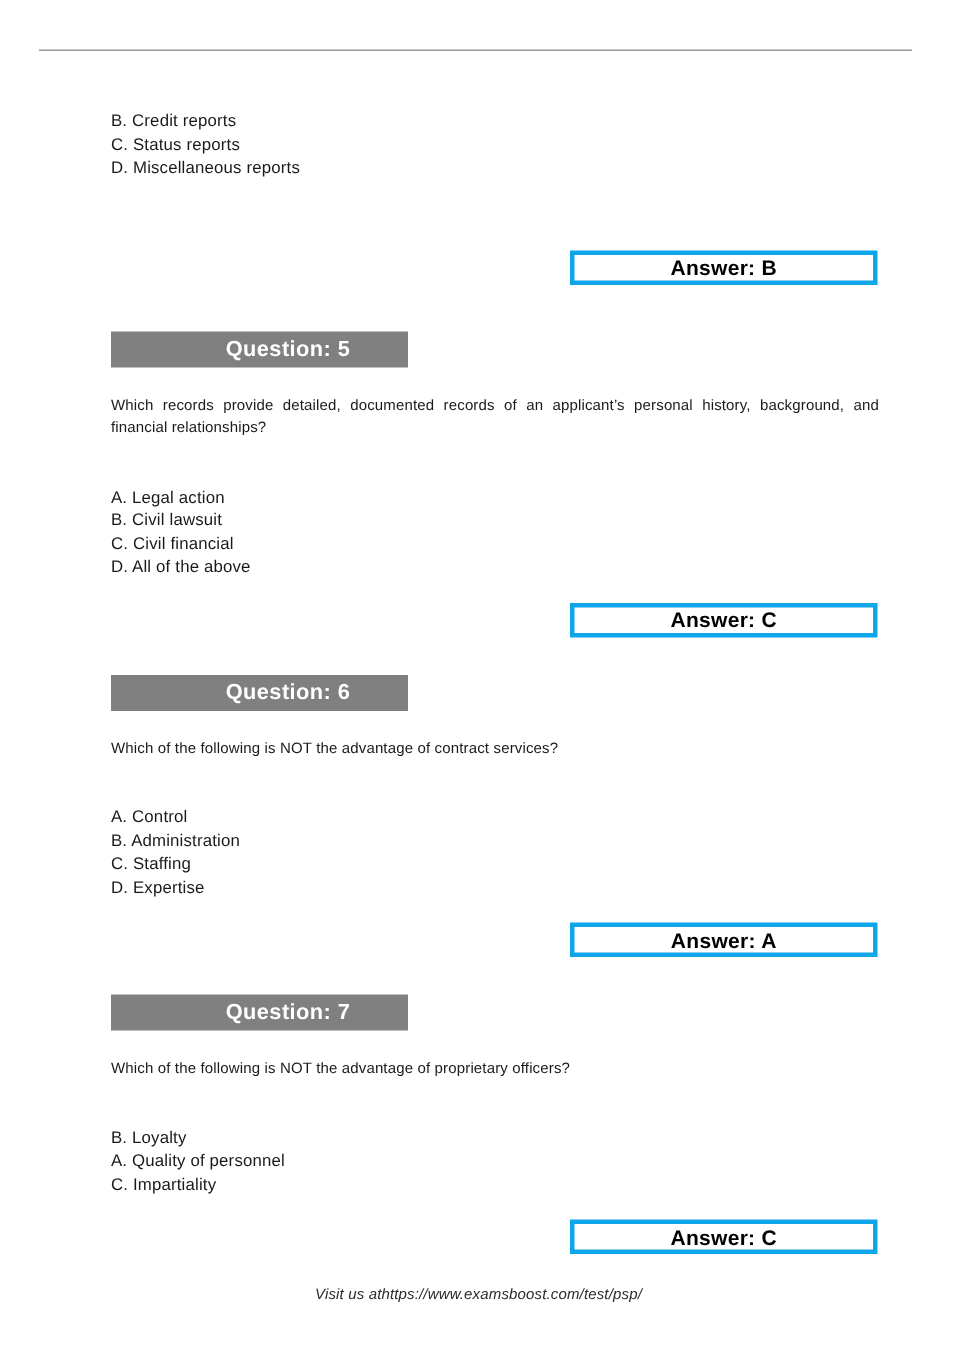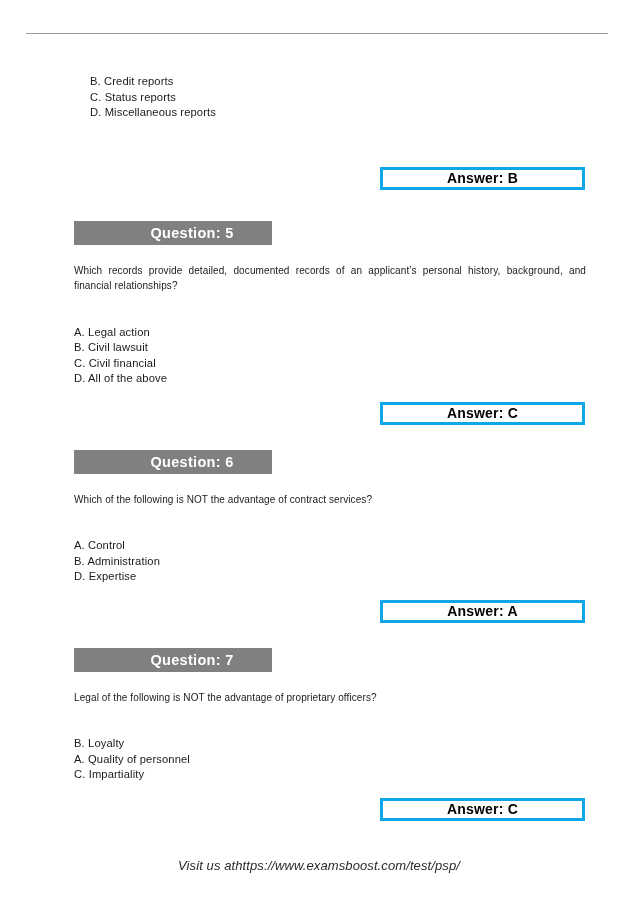--- a/index.html
+++ b/index.html
@@ -34,21 +34,21 @@
 
   .content {
     position: absolute;
     left: 74px;
     top: 74px;
     width: 512px;
   }
 
   
   .carryover {
-    margin: 0 0 0 16px;
+    margin: 0 0 0 0;
   }
   .opt {
     font-size: 11.2px;
     line-height: 15.5px;
     letter-spacing: 0.12px;
     white-space: nowrap;
   }
 
   .qblock {
     margin-top: 0;
@@ -103,21 +103,21 @@
     background: #ffffff;
   }
 
   .footer {
     position: absolute;
     left: 0;
     top: 858px;
     width: 638px;
     text-align: center;
     font-style: italic;
-    font-size: 13px;
+    font-size: 10px;
     color: #2a2a2a;
     letter-spacing: 0.1px;
   }
 
   .sp-a { height: 46px; }   
   .sp-b { height: 30px; }   
   .sp-c { height: 18px; }   
   .sp-d { height: 15px; }   
   .sp-e { height: 24px; }   
 </style>
@@ -162,34 +162,35 @@
 
     <div class="sp-e"></div>
 
     <div class="qblock">
       <div class="qheader">Question: 6</div>
       <div class="sp-c"></div>
       <div class="qtext">Which of the following is NOT the advantage of contract services?</div>
       <div class="options">
         <div class="opt">A. Control</div>
         <div class="opt">B. Administration</div>
+        <div class="opt">C. Staffing</div>
         <div class="opt">D. Expertise</div>
       </div>
       <div class="sp-d"></div>
       <div class="answer-row">
         <div class="answer-box">Answer: A</div>
       </div>
     </div>
 
     <div class="sp-e"></div>
 
     <div class="qblock">
       <div class="qheader">Question: 7</div>
       <div class="sp-c"></div>
-      <div class="qtext">Legal of the following is NOT the advantage of proprietary officers?</div>
+      <div class="qtext">Which of the following is NOT the advantage of proprietary officers?</div>
       <div class="options">
         <div class="opt">B. Loyalty</div>
         <div class="opt">A. Quality of personnel</div>
         <div class="opt">C. Impartiality</div>
       </div>
       <div class="sp-d"></div>
       <div class="answer-row">
         <div class="answer-box">Answer: C</div>
       </div>
     </div>

